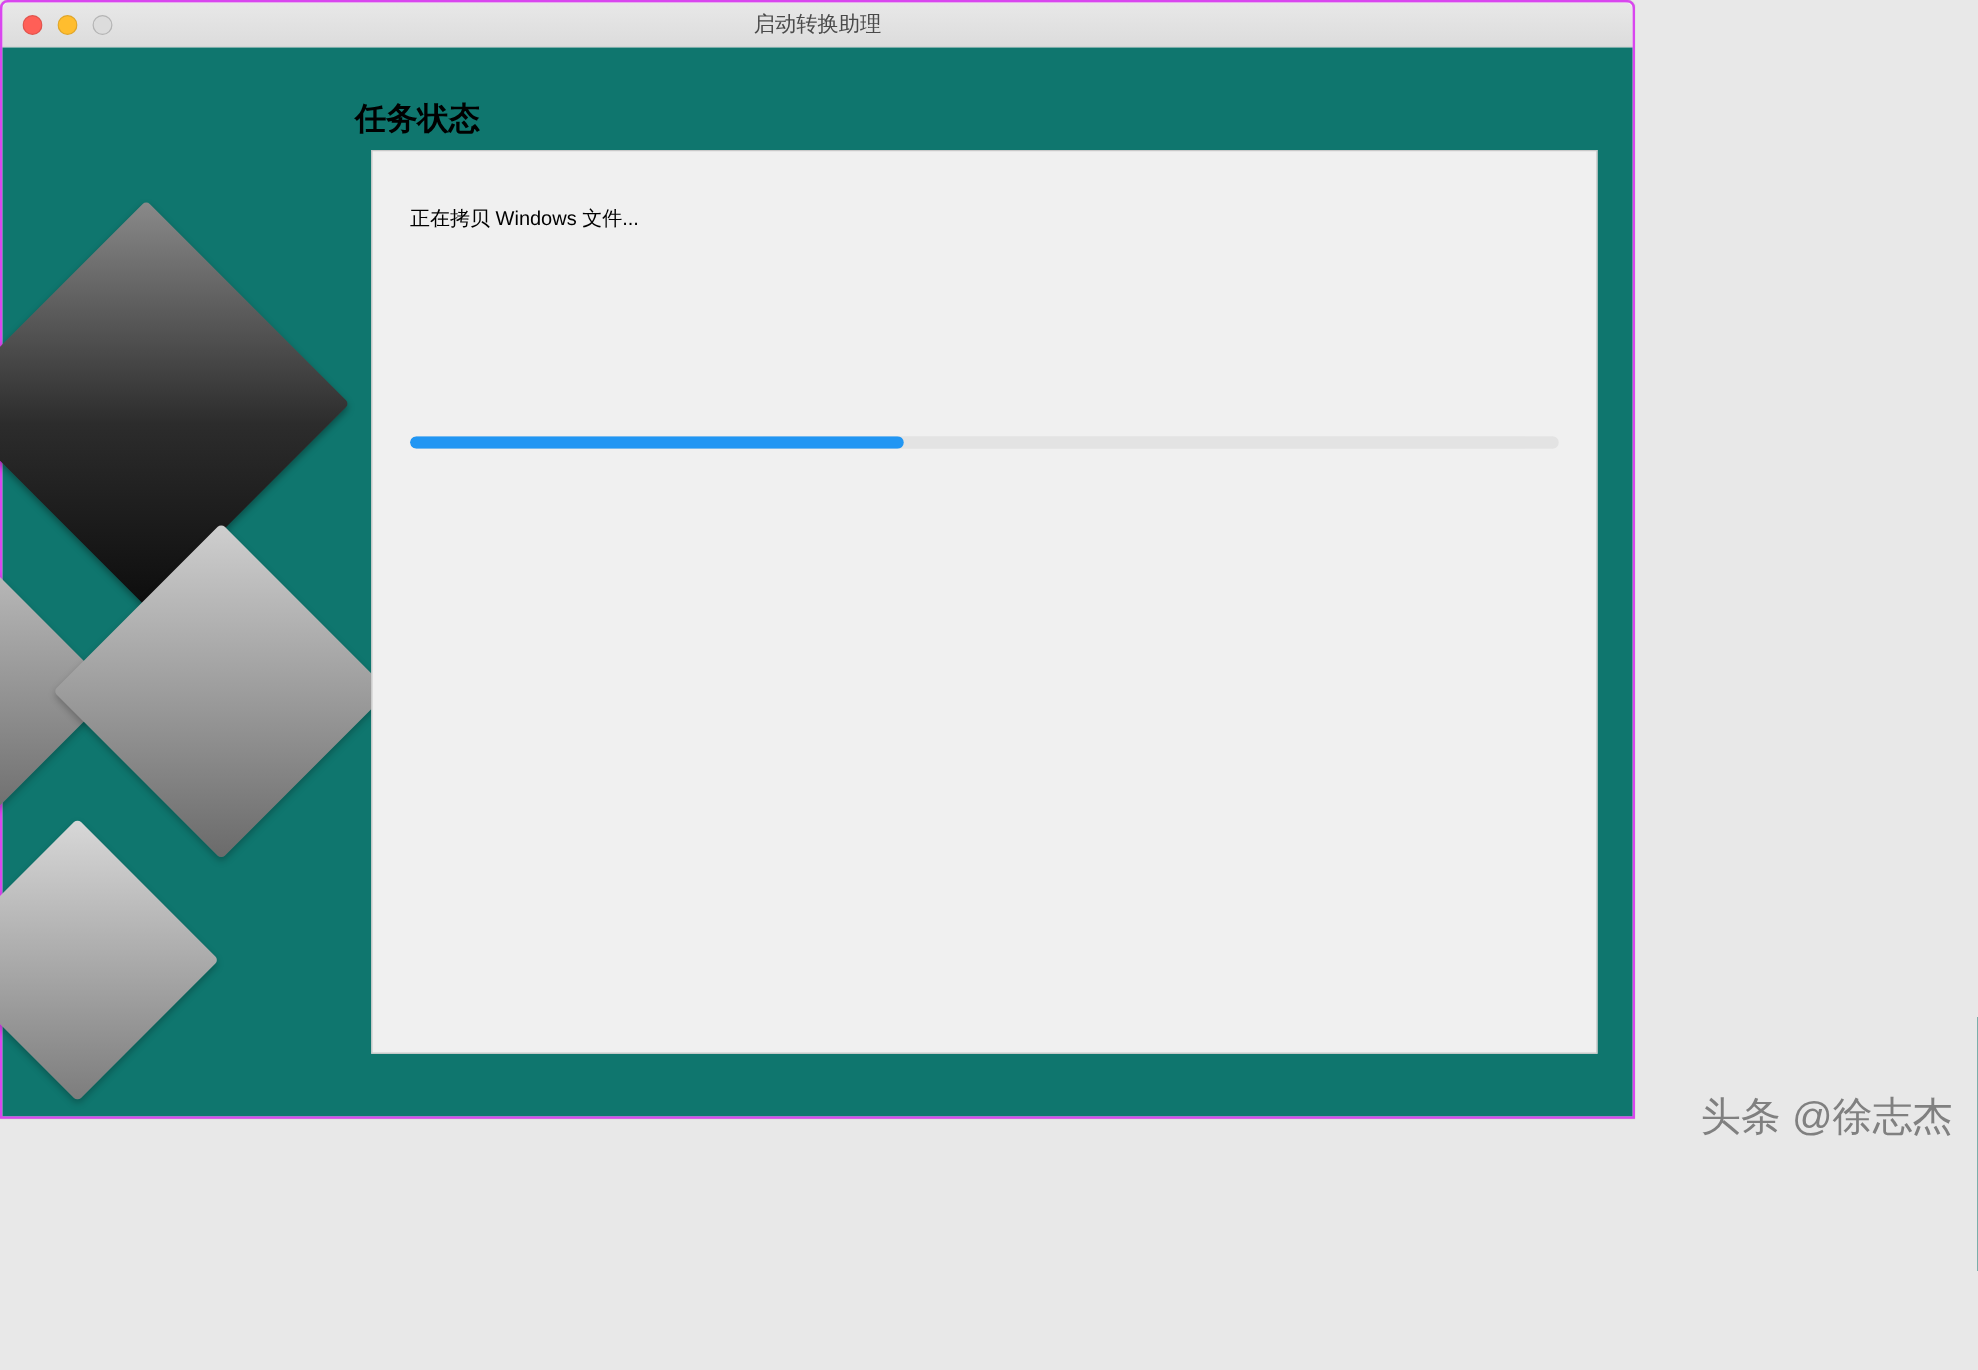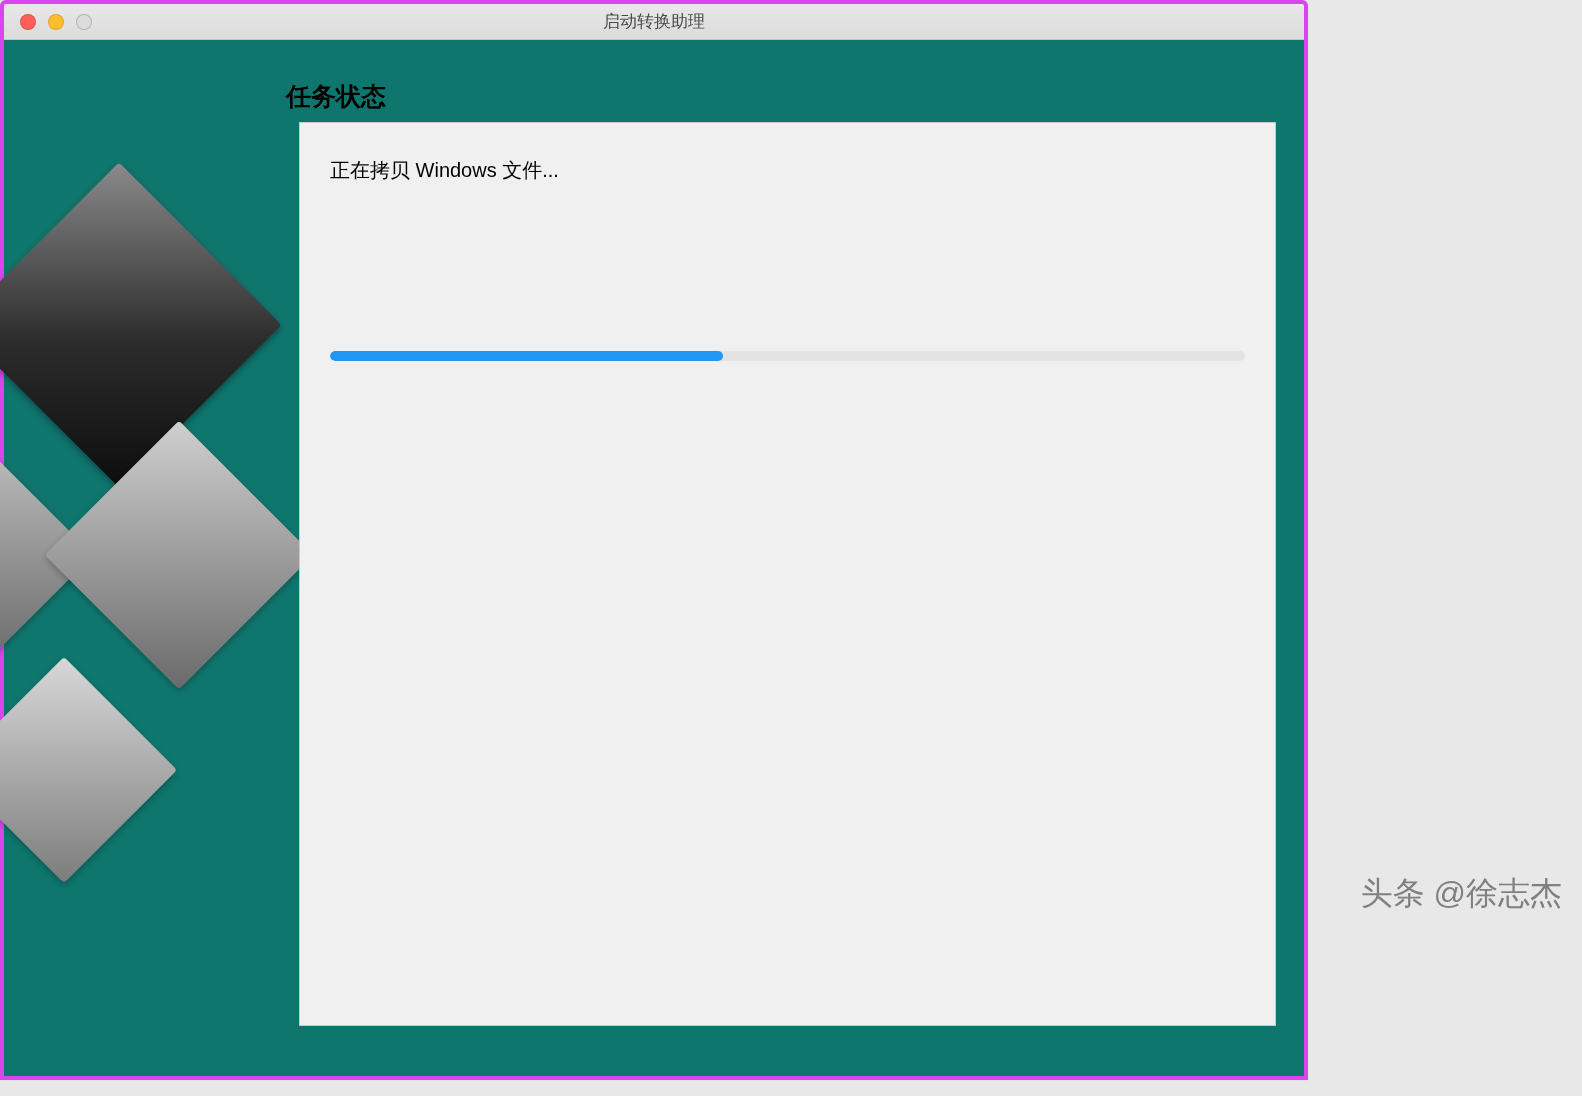--- a/index.html
+++ b/index.html
@@ -6,23 +6,23 @@
     body {
       width: 1582px;
       height: 1096px;
       background: #e8e8e8;
       font-family: -apple-system, "PingFang SC", "Helvetica Neue", sans-serif;
       position: relative;
       overflow: hidden;
     }
     .window {
       width: 1308px;
-      height: 1080px;
+      height: 895px;
       background: #f0f0f0;
-      border: 4px solid #d946ef;
+      border: 2px solid #d946ef;
       border-radius: 6px 6px 0 0;
       position: relative;
       box-shadow: 0 0 1px rgba(0,0,0,0.2);
     }
     .titlebar {
       height: 36px;
       background: linear-gradient(to bottom, #e8e8e8, #dcdcdc);
       border-bottom: 1px solid #c5c5c5;
       border-radius: 6px 6px 0 0;
       display: flex;
@@ -104,22 +104,22 @@
       left: 295px;
       top: 82px;
       right: 28px;
       bottom: 50px;
       border: 1px solid #c8c8c8;
       background: #f0f0f0;
     }
     .status-text {
       position: absolute;
       left: 30px;
-      top: 34px;
-      font-size: 20px;
+      top: 44px;
+      font-size: 16px;
       color: #000;
     }
     .progress-outer {
       position: absolute;
       left: 30px;
       right: 30px;
       top: 228px;
       height: 10px;
       background: #e3e3e3;
       border-radius: 5px;

